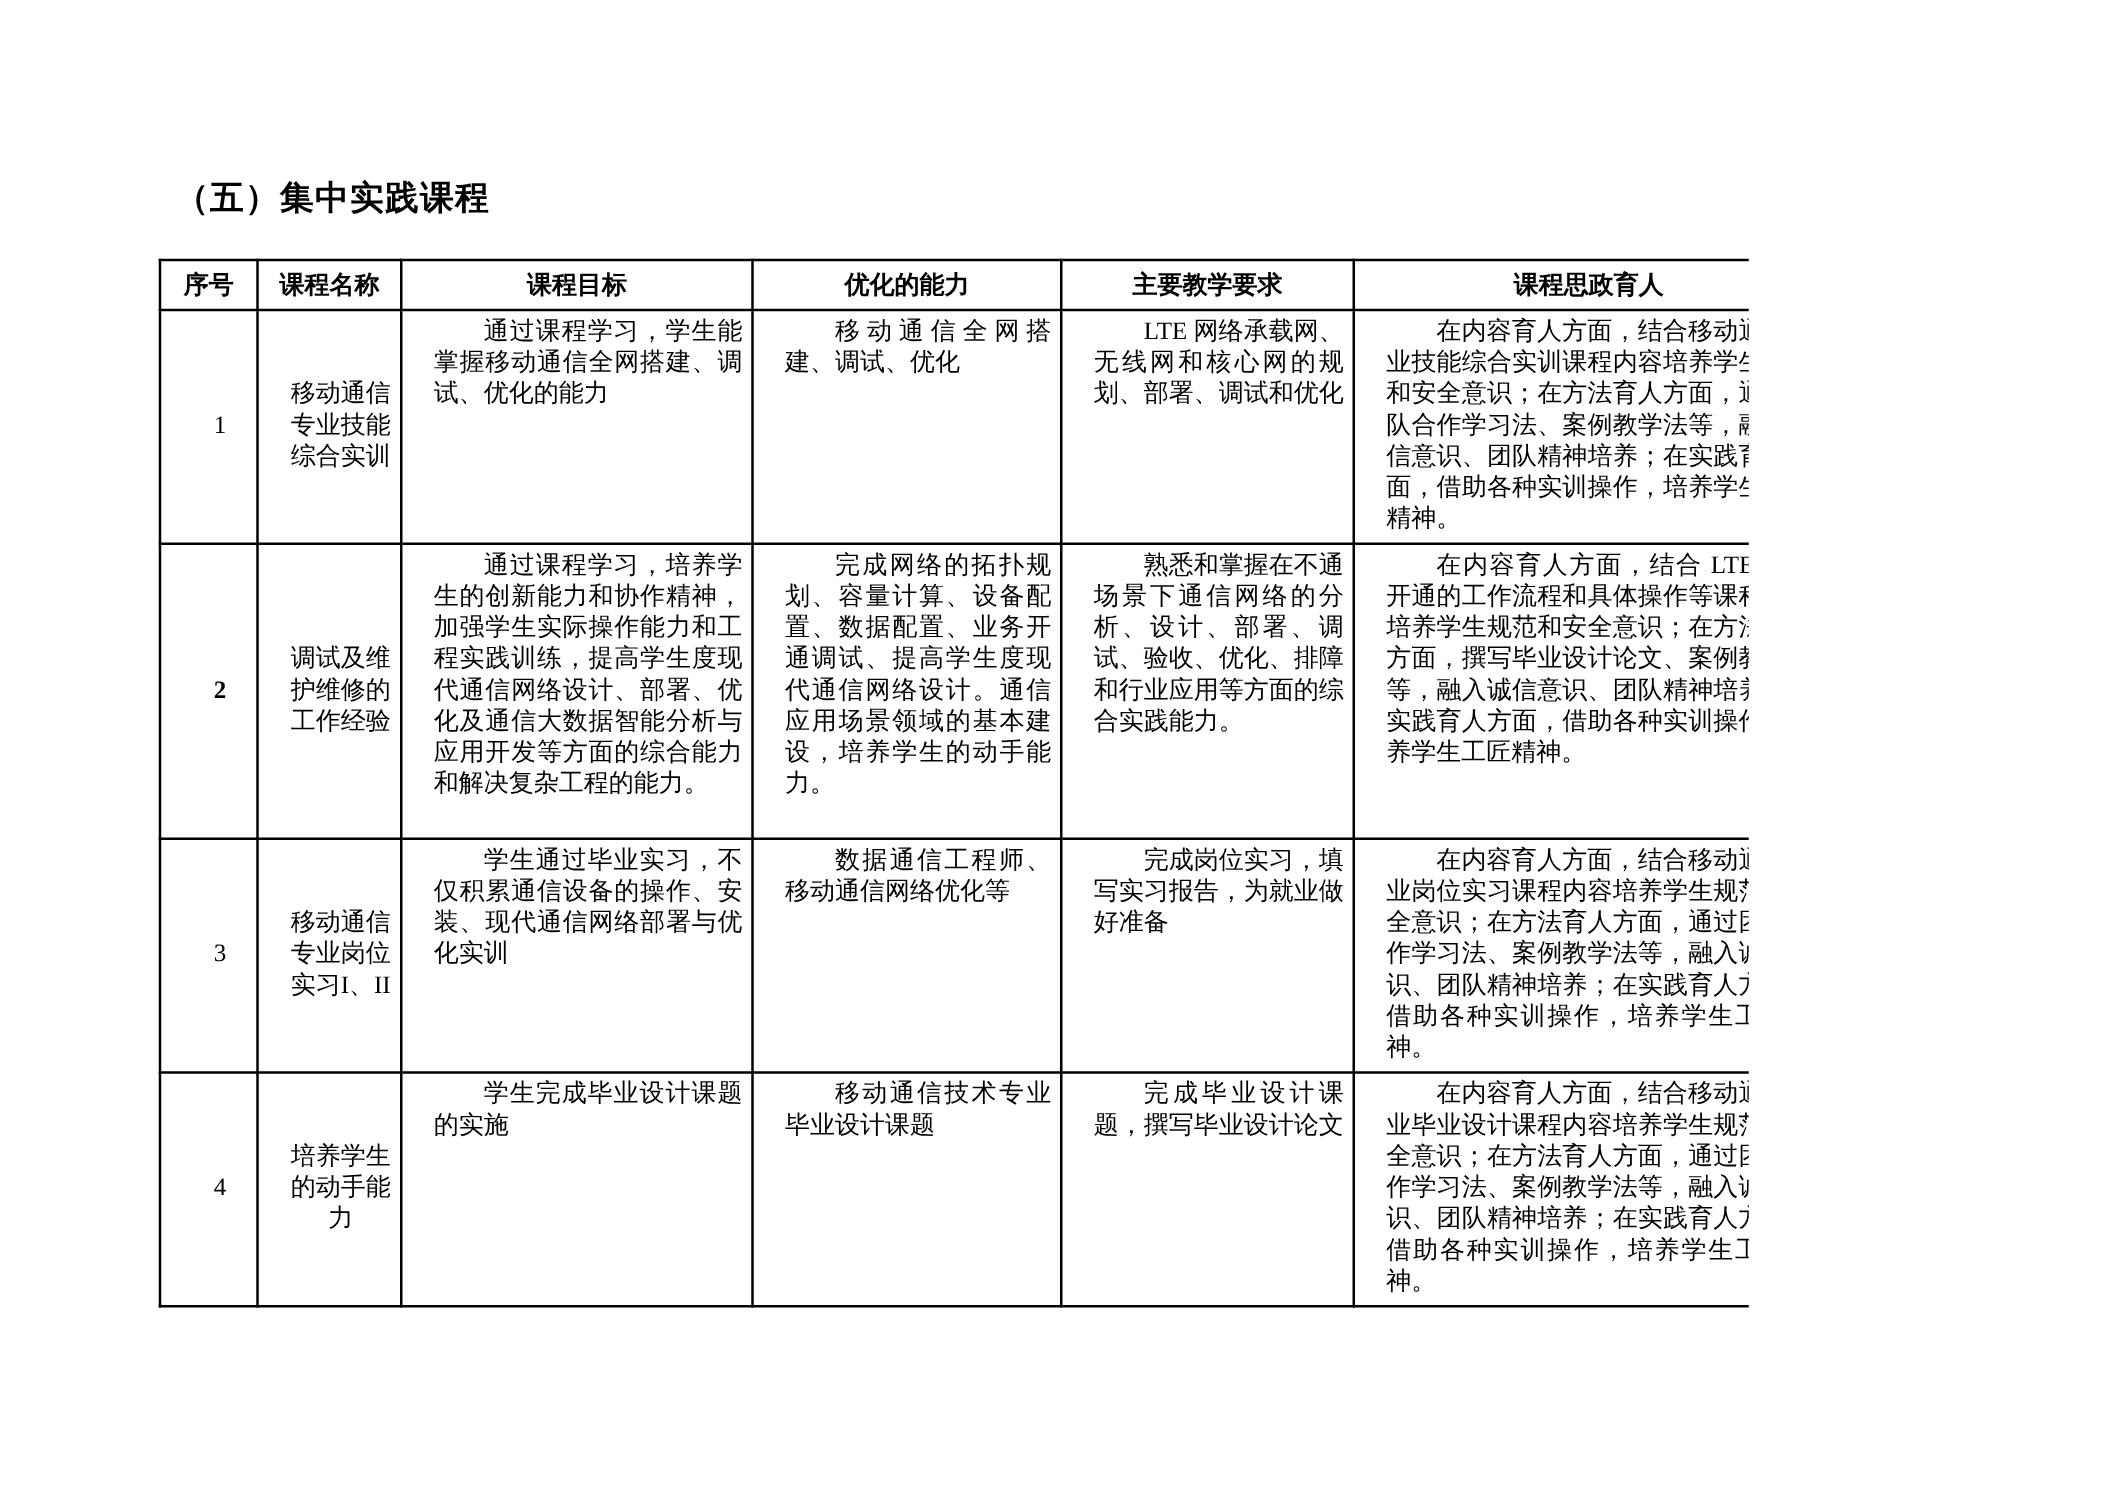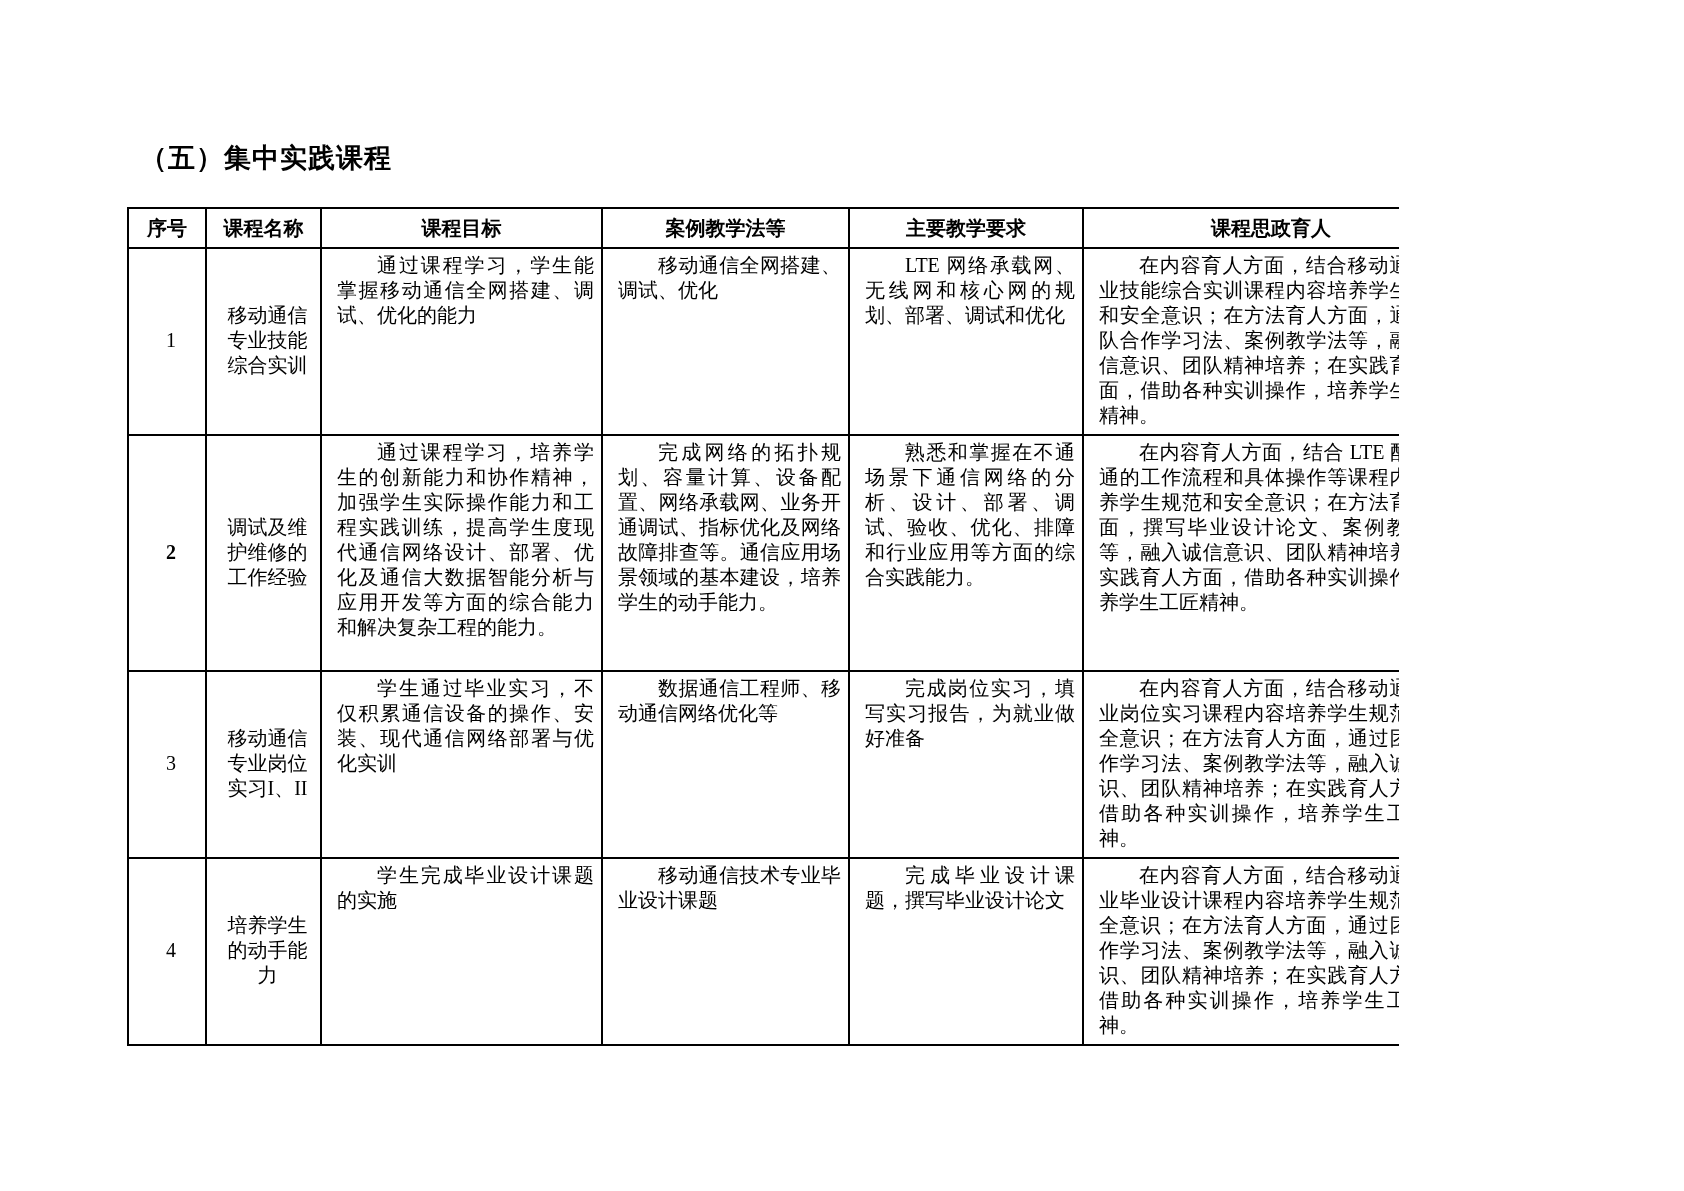--- a/index.html
+++ b/index.html
@@ -30,21 +30,21 @@
     left: 127px;
     top: 207px;
     width: 1331px;
     border-collapse: collapse;
     table-layout: fixed;
     font-size: 20px;
   }
   table.course-table th,
   table.course-table td {
     border: 2px solid #000000;
-    padding: 4px 7px 6px 15px;
+    padding: 4px 7px 6px 25px;
     line-height: 25px;
     word-break: break-all;
   }
   table.course-table th {
     font-weight: bold;
     text-align: center;
     vertical-align: middle;
     padding: 6px 2px;
   }
   td.center-cell {
@@ -87,39 +87,39 @@
       <col style="width:281px">
       <col style="width:247px">
       <col style="width:234px">
       <col style="width:376px">
     </colgroup>
     <thead>
       <tr class="hdr-row">
         <th>序号</th>
         <th>课程名称</th>
         <th>课程目标</th>
-        <th>案例教学法等</th>
+        <th>优化的能力</th>
         <th>主要教学要求</th>
         <th>课程思政育人</th>
       </tr>
     </thead>
     <tbody>
       <tr class="row-1">
         <td class="center-cell">1</td>
         <td class="center-cell">移动通信专业技能综合实训</td>
         <td class="para-cell">通过课程学习，学生能掌握移动通信全网搭建、调试、优化的能力</td>
         <td class="para-cell">移动通信全网搭建、调试、优化</td>
         <td class="para-cell">LTE 网络承载网、无线网和核心网的规划、部署、调试和优化</td>
         <td class="para-cell">在内容育人方面，结合移动通信专业技能综合实训课程内容培养学生规范和安全意识；在方法育人方面，通过团队合作学习法、案例教学法等，融入诚信意识、团队精神培养；在实践育人方面，借助各种实训操作，培养学生工匠精神。</td>
       </tr>
       <tr class="row-2">
         <td class="center-cell bold-num">2</td>
         <td class="center-cell">调试及维护维修的工作经验</td>
         <td class="para-cell">通过课程学习，培养学生的创新能力和协作精神，加强学生实际操作能力和工程实践训练，提高学生度现代通信网络设计、部署、优化及通信大数据智能分析与应用开发等方面的综合能力和解决复杂工程的能力。</td>
-        <td class="para-cell">完成网络的拓扑规划、容量计算、设备配置、网络承载网、业务开通调试、指标优化及网络故障排查等。通信应用场景领域的基本建设，培养学生的动手能力。</td>
+        <td class="para-cell">完成网络的拓扑规划、容量计算、设备配置、数据配置、业务开通调试、提高学生度现代通信网络设计。通信应用场景领域的基本建设，培养学生的动手能力。</td>
         <td class="para-cell">熟悉和掌握在不通场景下通信网络的分析、设计、部署、调试、验收、优化、排障和行业应用等方面的综合实践能力。</td>
         <td class="para-cell">在内容育人方面，结合 LTE 配置开通的工作流程和具体操作等课程内容培养学生规范和安全意识；在方法育人方面，撰写毕业设计论文、案例教学法等，融入诚信意识、团队精神培养；在实践育人方面，借助各种实训操作，培养学生工匠精神。</td>
       </tr>
       <tr class="row-3">
         <td class="center-cell">3</td>
         <td class="center-cell">移动通信专业岗位实习I、II</td>
         <td class="para-cell">学生通过毕业实习，不仅积累通信设备的操作、安装、现代通信网络部署与优化实训</td>
         <td class="para-cell">数据通信工程师、移动通信网络优化等</td>
         <td class="para-cell">完成岗位实习，填写实习报告，为就业做好准备</td>
         <td class="para-cell">在内容育人方面，结合移动通信专业岗位实习课程内容培养学生规范和安全意识；在方法育人方面，通过团队合作学习法、案例教学法等，融入诚信意识、团队精神培养；在实践育人方面，借助各种实训操作，培养学生工匠精神。</td>

